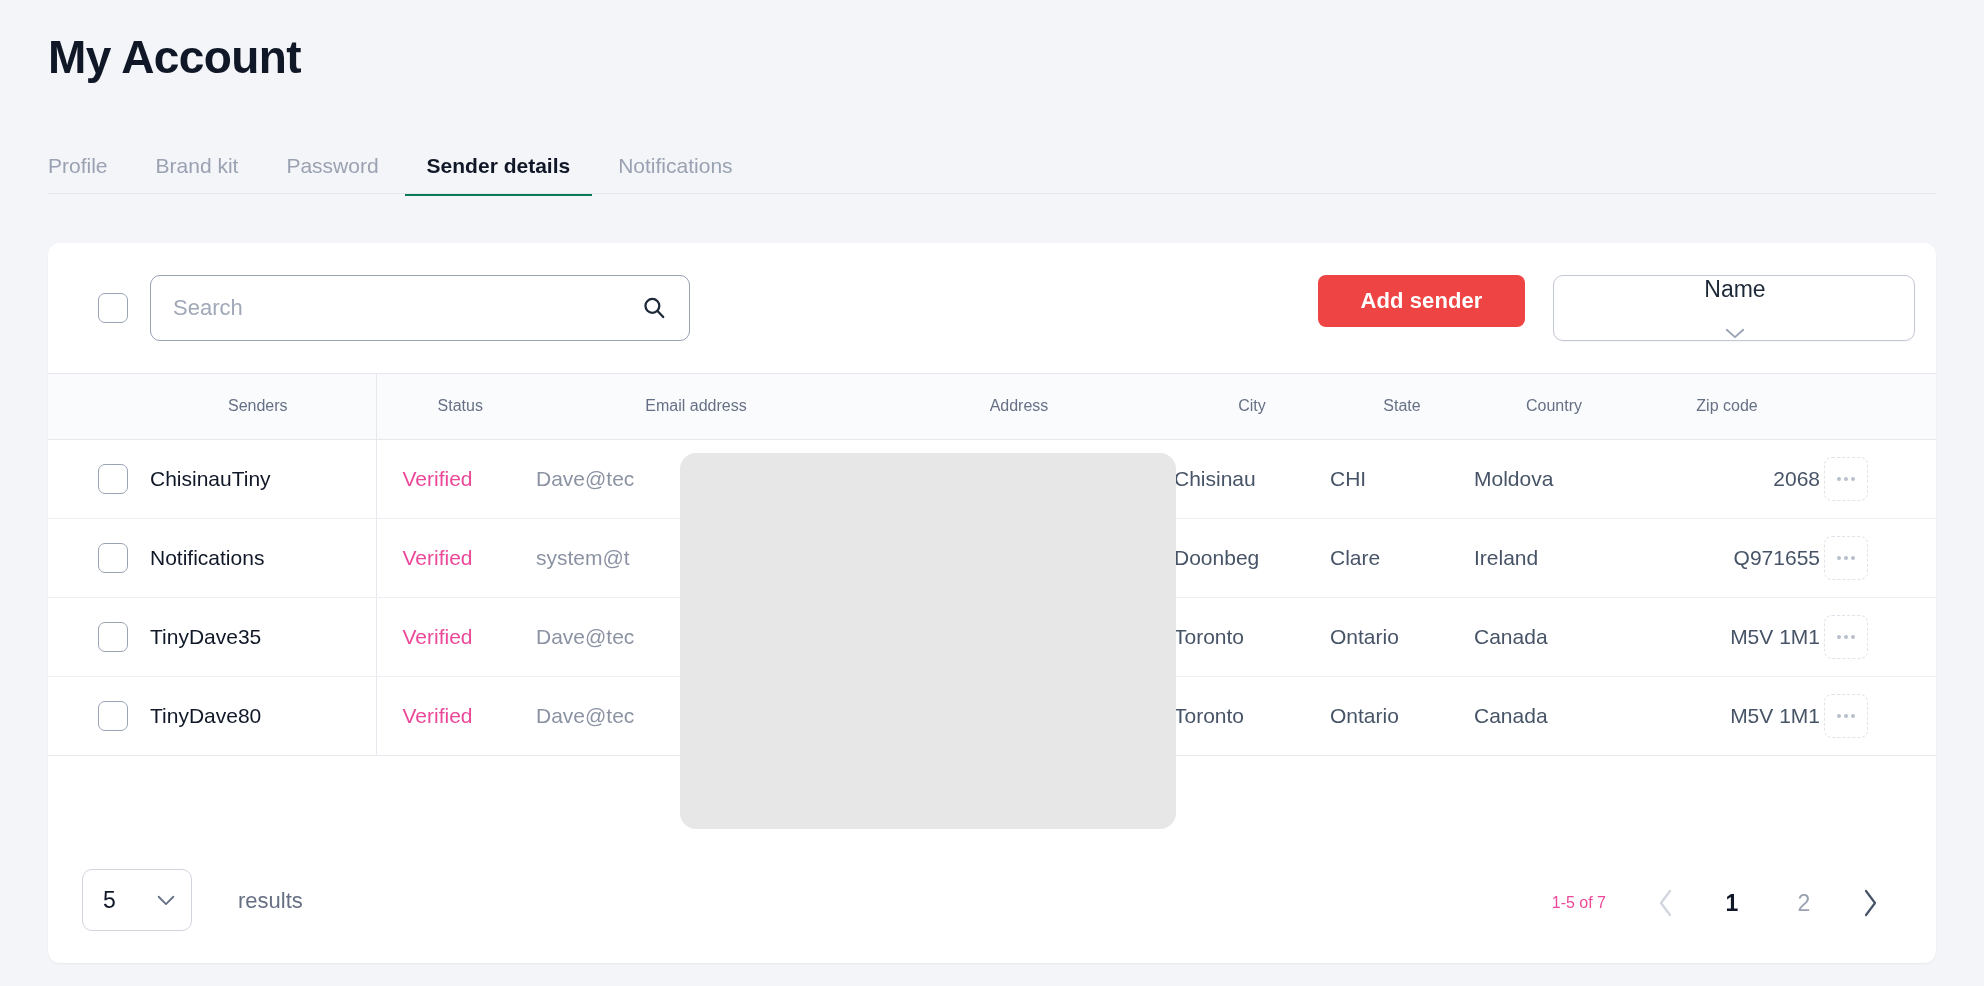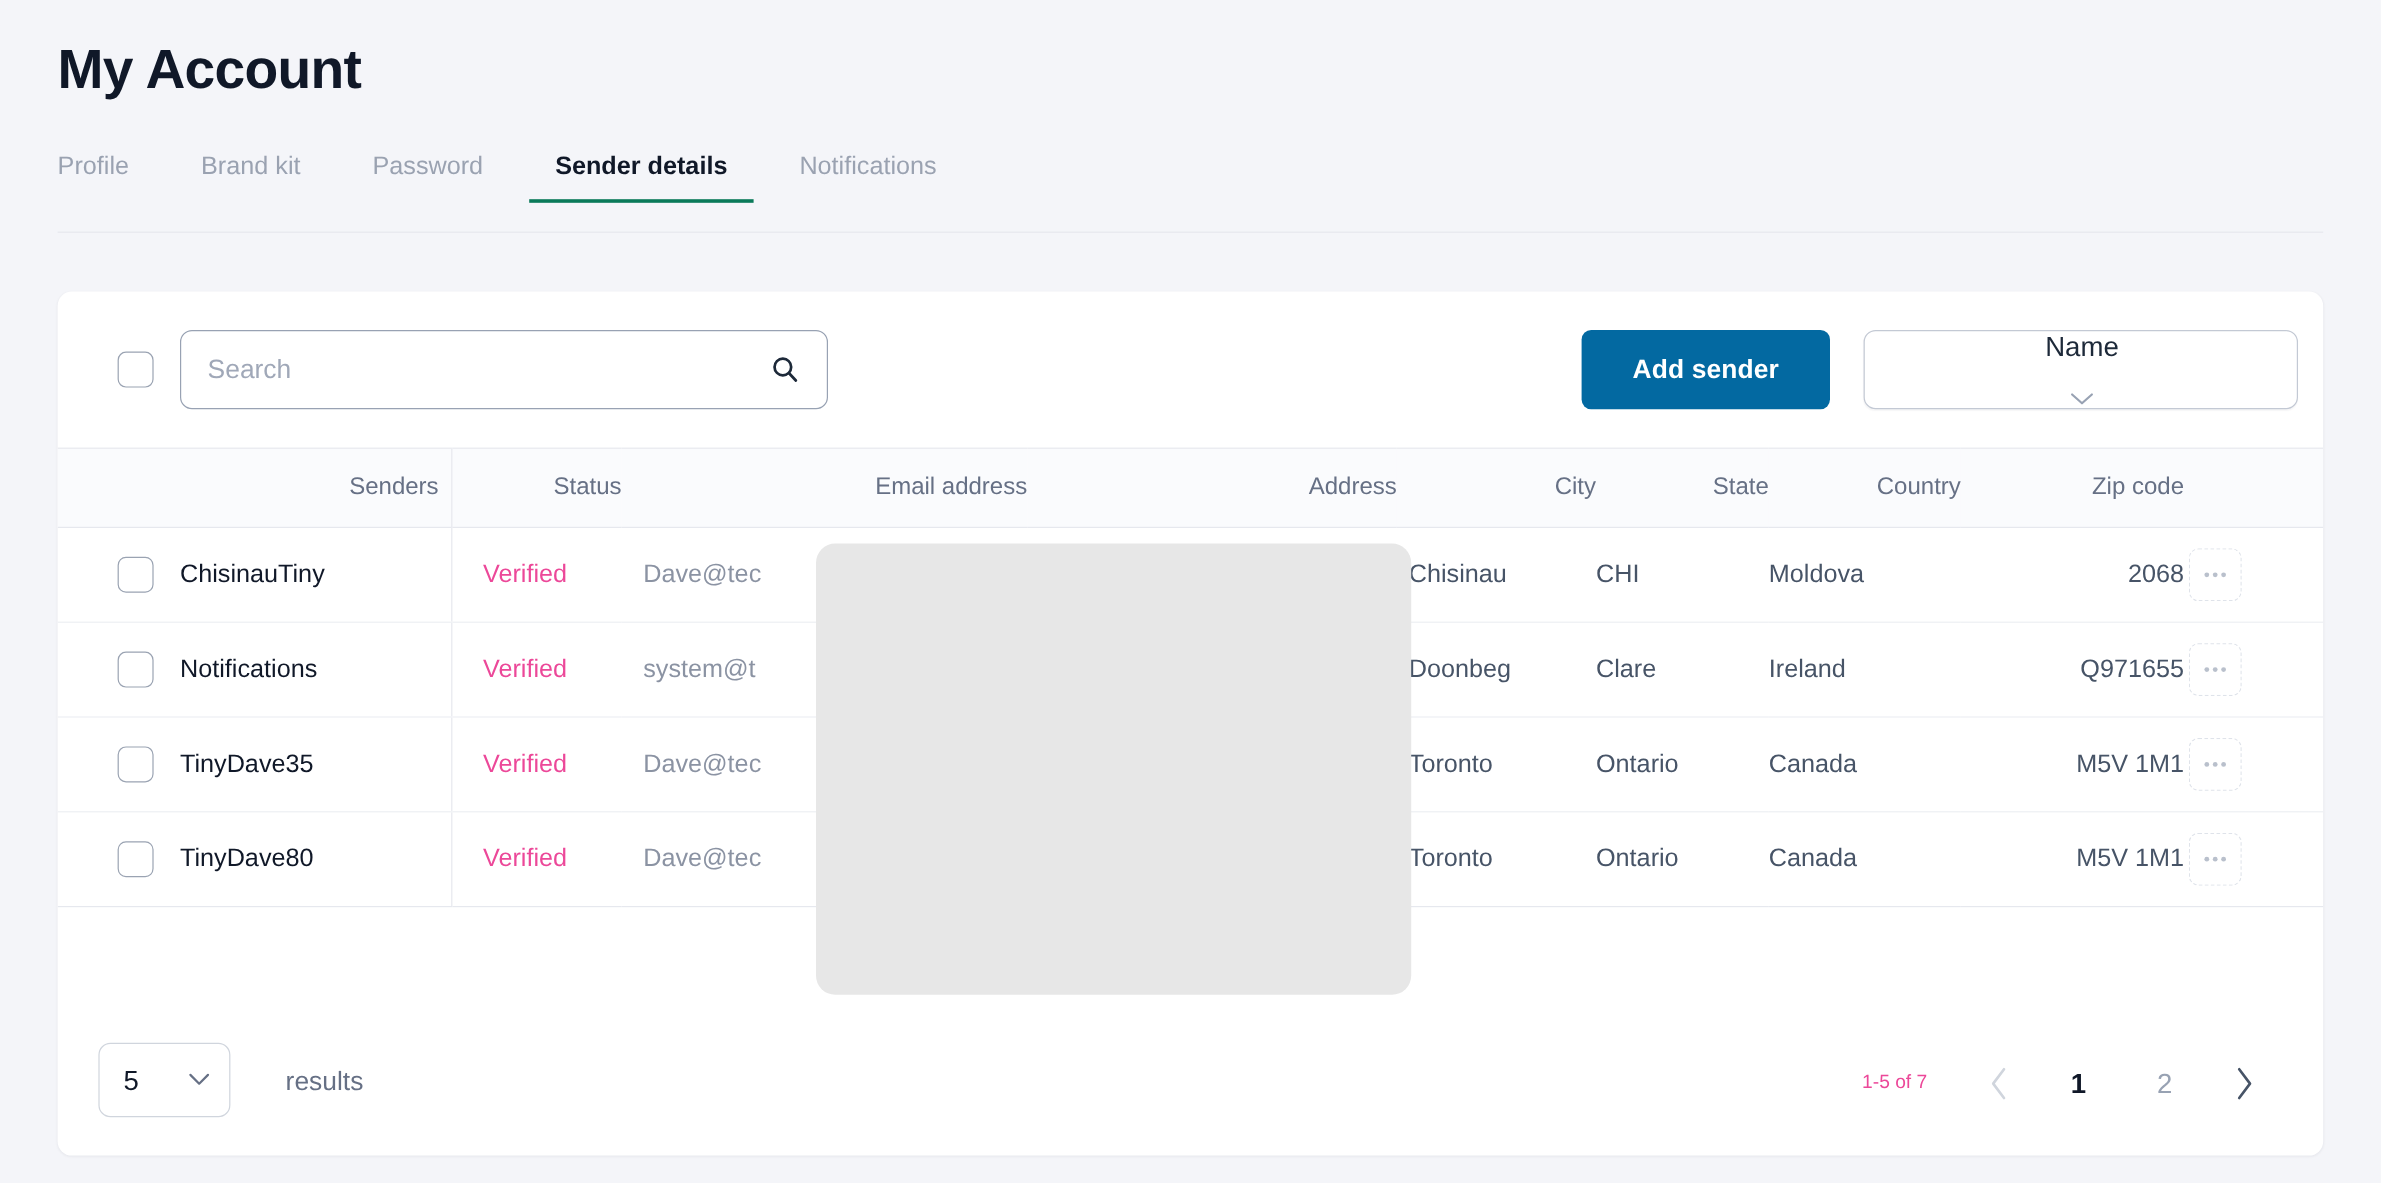--- a/index.html
+++ b/index.html
@@ -27,24 +27,24 @@
     font-size: 46px;
     font-weight: bold;
     letter-spacing: -0.6px;
     color: #101828;
     line-height: 1.15;
   }
 
   .tabs {
     position: absolute;
     left: 48px;
-    top: 128px;
-    display: flex;
-    align-items: flex-start;
-    gap: 16px;
+    top: 140px;
+    display: flex;
+    align-items: flex-end;
+    gap: 4px;
     height: 56px;
   }
   .tab {
     font-size: 21px;
     color: #9aa2b1;
     padding: 0 22px 20px 22px;
     position: relative;
     cursor: pointer;
     white-space: nowrap;
     line-height: 1;
@@ -132,22 +132,22 @@
     width: 26px;
     height: 26px;
     flex: 0 0 auto;
     color: #1d2939;
   }
   .add-sender-btn {
     position: absolute;
     left: 1270px;
     top: 32px;
     width: 207px;
-    height: 66px;
-    background: #0369a1;
+    height: 52px;
+    background: #ef4444;
     color: #fff;
     border: none;
     border-radius: 8px;
     font-size: 22px;
     font-weight: bold;
     font-family: "Liberation Sans", sans-serif;
     cursor: pointer;
     letter-spacing: 0.1px;
   }
   .name-select {
@@ -175,22 +175,22 @@
     width: 100%;
     border-collapse: collapse;
     table-layout: fixed;
   }
   .sender-table thead tr {
     background: #fafbfd;
     border-top: 1px solid #e6e8ee;
     border-bottom: 1px solid #e6e8ee;
   }
   .sender-table th {
-    text-align: right;
-    font-size: 20px;
+    text-align: center;
+    font-size: 16px;
     font-weight: normal;
     color: #667085;
     padding: 20px 0 21px 0;
     height: 66px;
     vertical-align: middle;
   }
   .sender-table td {
     font-size: 21px;
     color: #475467;
     padding: 0;

